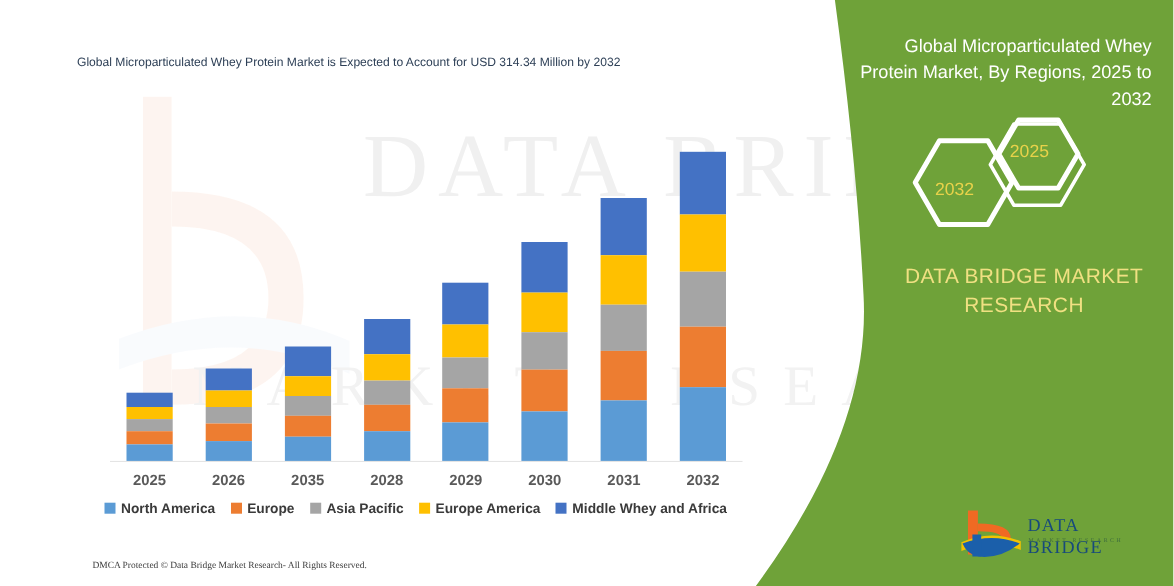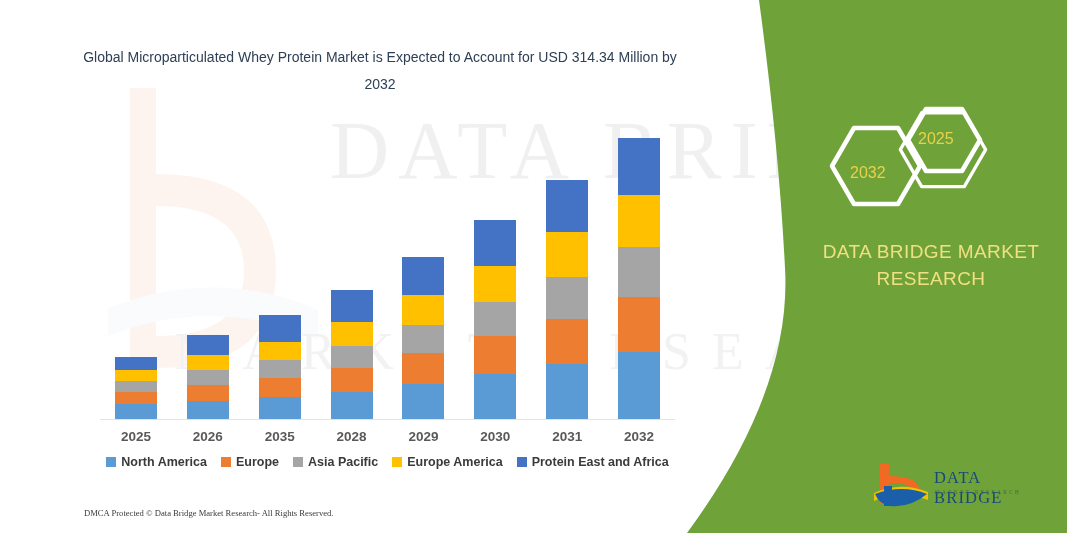--- a/index.html
+++ b/index.html
@@ -106,23 +106,23 @@
     position: absolute; left: 63px; top: 29px;
     color: #3d6b3d; font-size: 5.2px; letter-spacing: 2.4px;
     font-family: "Liberation Serif", serif;
   }
 
   
   .chart-title {
     position: absolute;
     left: 70px; top: 44px;
     width: 620px;
-    text-align: center;
+    text-align: left;
     color: #2e4057;
-    font-size: 14px;
+    font-size: 11px;
     line-height: 27px;
   }
 
   
   .chart {
     position: absolute;
     left: 100px; top: 118px;
     width: 575px; height: 302px;
   }
   .plot {
@@ -162,21 +162,20 @@
     font-size: 13.5px;
     font-weight: bold;
     color: #595959;
   }
 
   .legend {
     position: absolute;
     left: 95px; top: 455px;
     width: 585px;
     display: flex;
-    justify-content: center;
     align-items: center;
     gap: 14px;
   }
   .legend-item { display: flex; align-items: center; gap: 5px; }
   .legend-swatch { width: 10px; height: 10px; display: inline-block; }
   .legend-label {
     font-size: 12.5px;
     font-weight: bold;
     color: #3a3a3a;
     white-space: nowrap;
@@ -210,20 +209,21 @@
     <div class="wm-text">DATA BRIDGE</div>
     <div class="wm-text2">MARKET RESEARCH</div>
   </div>
 
   <div class="green-panel">
     <svg width="400" height="533" viewBox="0 0 400 533">
       <path d="M400 0 L400 533 L20 533 Q125 390 118 268 Q112 148 92 0 Z" fill="#6FA239"></path>
     </svg>
   </div>
 
+  <div class="green-title">Global Microparticulated Whey Protein Market, By Regions, 2025 to 2032</div>
 
   <div class="hex-wrap">
     <svg class="hex" viewBox="0 0 180 110">
       <polygon points="97,55 123,10 175,10 201,55 175,100 123,100" transform="translate(-24,-6) scale(0.82) translate(40,8)" fill="none" stroke="#ffffff" stroke-width="4" stroke-linejoin="round"></polygon>
       <polygon points="20,62 42,24 86,24 108,62 86,100 42,100" fill="none" stroke="#ffffff" stroke-width="4.5" stroke-linejoin="round"></polygon>
       <polygon points="96,36 114,5 150,5 168,36 150,67 114,67" fill="none" stroke="#ffffff" stroke-width="4.5" stroke-linejoin="round"></polygon>
     </svg>
     <div class="hex-label y2032">2032</div>
     <div class="hex-label y2025">2025</div>
   </div>
@@ -329,21 +329,21 @@
       <div class="legend-item">
         <span class="legend-swatch" style="background: rgb(165, 165, 165);"></span>
         <span class="legend-label">Asia Pacific</span>
       </div>
       <div class="legend-item">
         <span class="legend-swatch" style="background: rgb(255, 192, 0);"></span>
         <span class="legend-label">Europe America</span>
       </div>
       <div class="legend-item">
         <span class="legend-swatch" style="background: rgb(68, 114, 196);"></span>
-        <span class="legend-label">Protein East and Africa</span>
+        <span class="legend-label">Middle Whey and Africa</span>
       </div>
     </div>
 
   <div class="footer">
     <span>DMCA Protected © Data Bridge Market Research-  All Rights Reserved.</span>
   </div>
 
 </div>
 
 </body></html>

